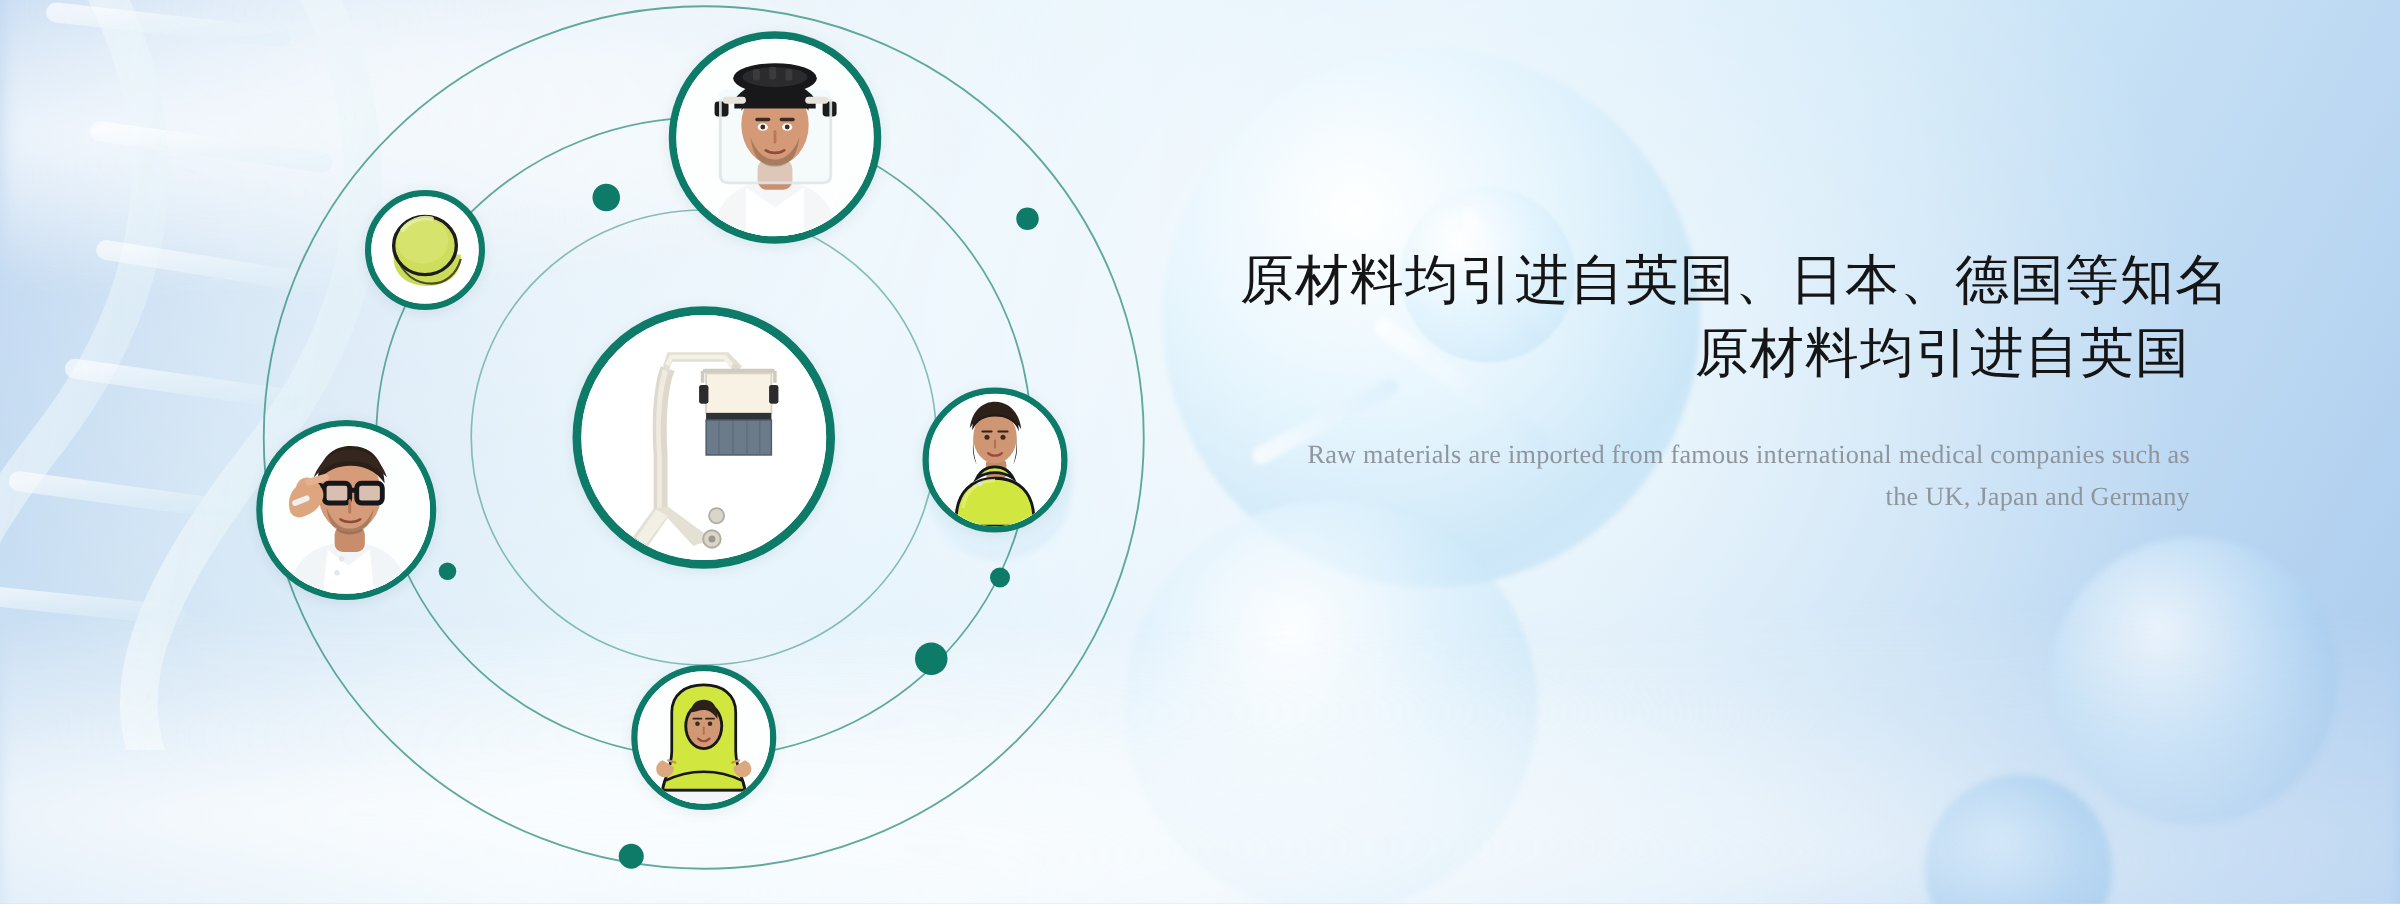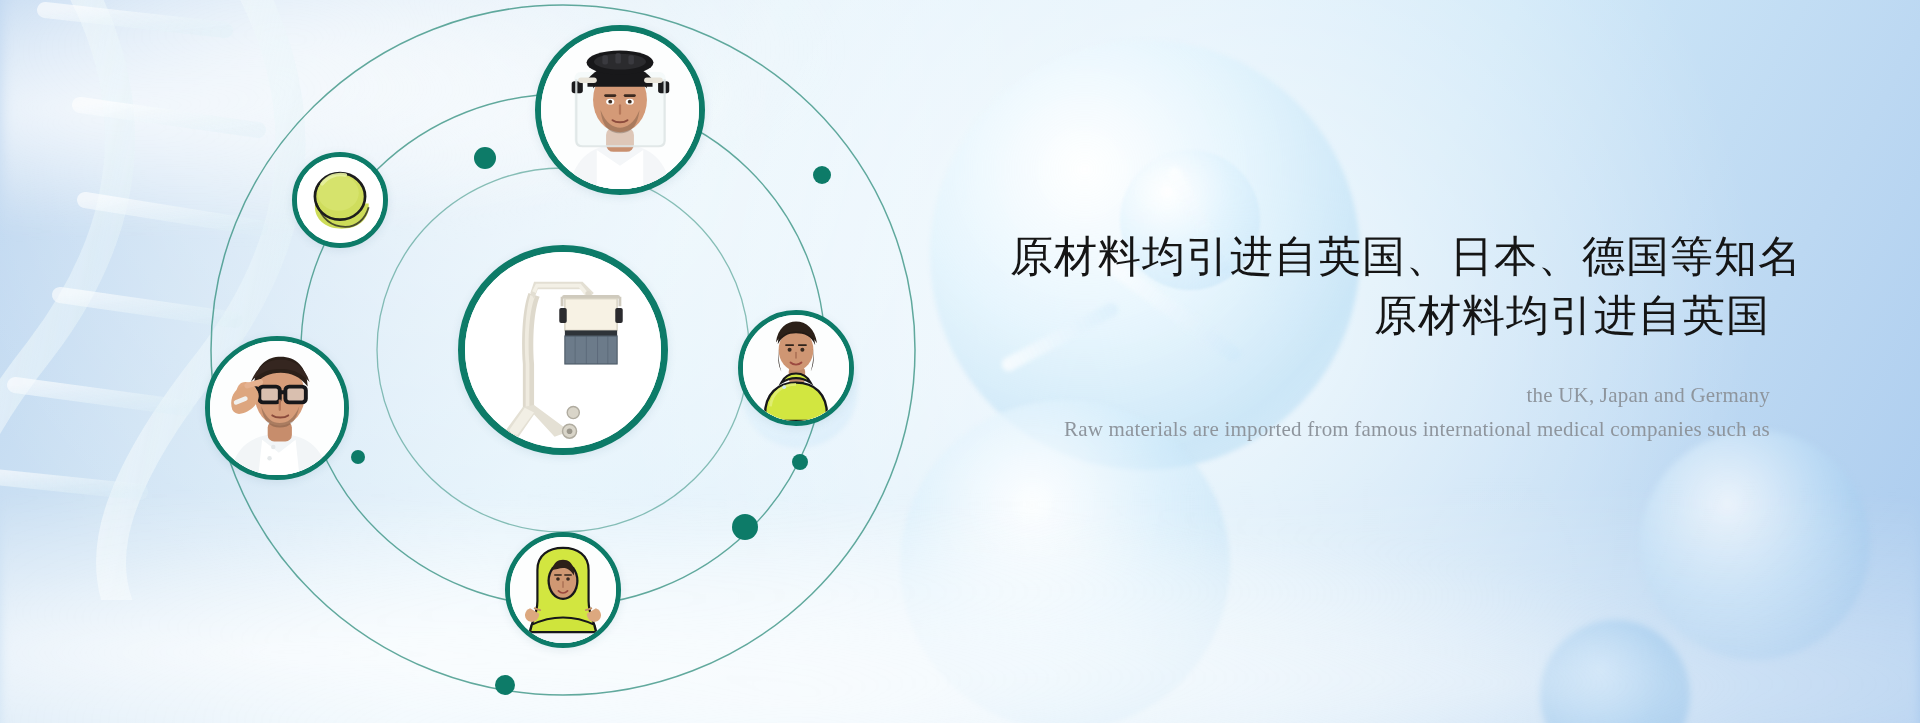--- a/index.html
+++ b/index.html
@@ -83,21 +83,21 @@
     box-sizing:border-box;
     overflow:hidden;
     box-shadow:0 2px 10px rgba(40,90,110,.10);
   }
   .bubble .art{position:absolute;left:0;top:0;width:100%;height:100%;}
 
   .dot{position:absolute;border-radius:50%;background:#0d7b68;}
 
   
   #text-block{
-    position:absolute;right:150px;top:196px;width:760px;text-align:right;margin-top:32px;
+    position:absolute;right:168px;top:196px;width:760px;text-align:right;
   }
   .h-line{
     color:#151515;font-size:43px;line-height:57px;letter-spacing:1px;
     white-space:nowrap;font-weight:400;
   }
   .h-line.l2{margin-top:2px;}
   .sub{
     margin-top:34px;color:#8e959d;font-family:"Liberation Serif",serif;
     font-size:21px;line-height:34px;letter-spacing:.2px;
   }
@@ -332,18 +332,18 @@
     <div class="dot" style="left:351px;top:450px;width:14px;height:14px;"></div>
     <div class="dot" style="left:792px;top:454px;width:16px;height:16px;"></div>
     <div class="dot" style="left:732px;top:514px;width:26px;height:26px;"></div>
     <div class="dot" style="left:495px;top:675px;width:20px;height:20px;"></div>
   </div>
 
   <div id="text-block">
     <div class="h-line l1">原材料均引进自英国、日本、德国等知名</div>
     <div class="h-line l2">原材料均引进自英国</div>
     <div class="sub">
+      <div>Raw materials are imported from famous international medical companies such as</div>
       <div>the UK, Japan and Germany</div>
-      <div>Raw materials are imported from famous international medical companies such as</div>
     </div>
   </div>
 
 </div>
 
 </body></html>

